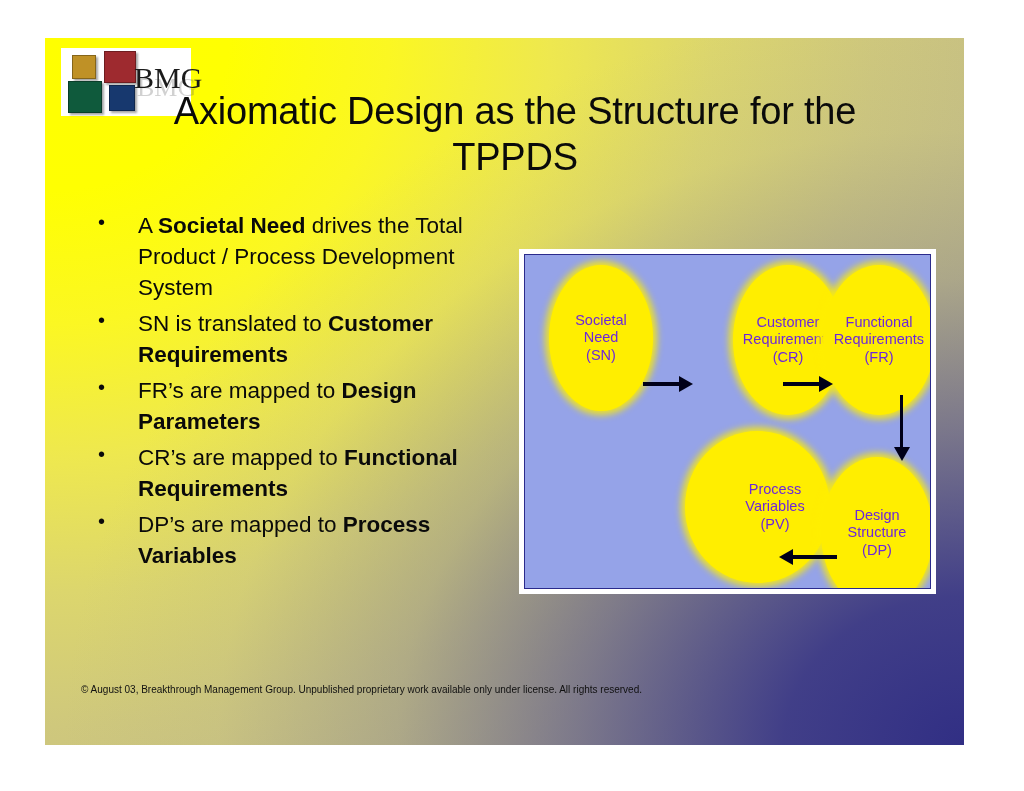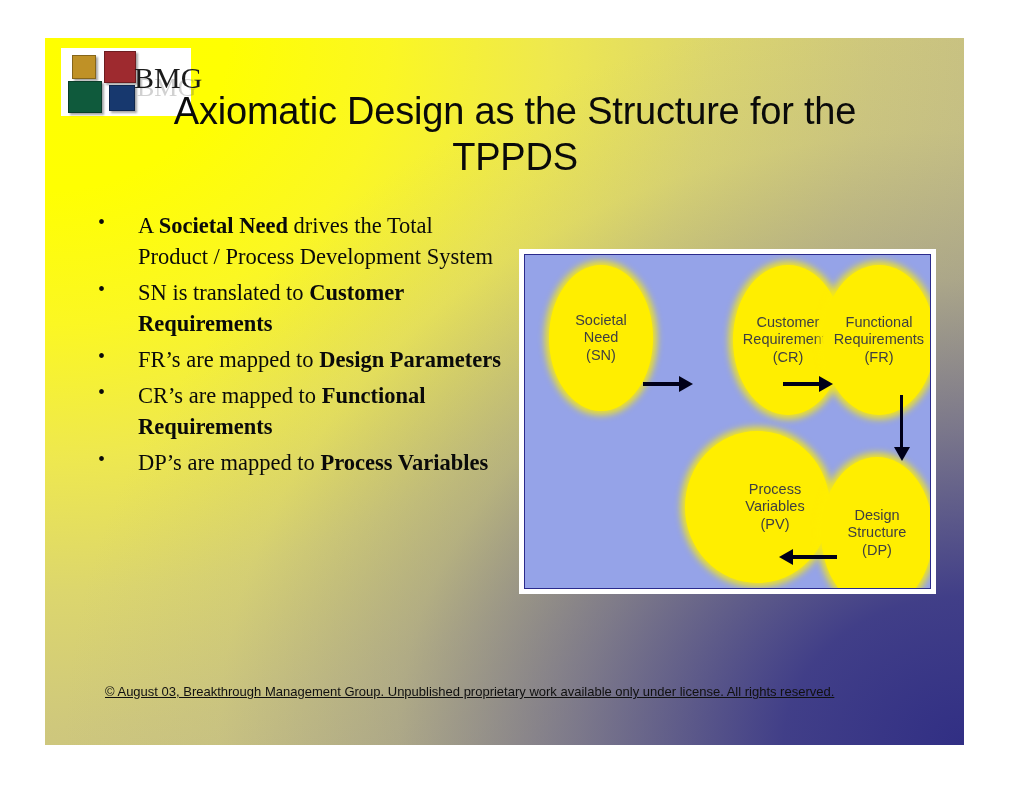--- a/index.html
+++ b/index.html
@@ -98,21 +98,20 @@
 
   
   #bullet-list {
     position: absolute;
     left: 45px;
     top: 172px;
     width: 415px;
     margin: 0;
     padding: 0;
     list-style: none;
-    font-family: Liberation Serif, serif;
   }
   .bullet-item {
     position: relative;
     padding-left: 48px;
     margin-bottom: 5px;
     font-size: 22.5px;
     line-height: 1.38;
     color: #0a0a0a;
   }
   .bullet-item::before {
@@ -148,21 +147,21 @@
 
   .node-ellipse {
     position: absolute;
     background: #ffee00;
     border-radius: 50%;
     display: flex;
     flex-direction: column;
     align-items: center;
     justify-content: center;
     text-align: center;
-    color: #404040;
+    color: #6d28d9;
     font-size: 14.5px;
     line-height: 1.18;
     box-shadow: 0 0 7px 4px rgba(255,238,0,0.85);
   }
   .node-ellipse span { display: block; white-space: nowrap; }
 
   #node-sn { left: 24px;  top: 10px;  width: 104px; height: 146px; }
   #node-cr { left: 160px; top: 10px;  width: 110px; height: 150px; margin-left: 48px; }
   #node-fr { left: 298px; top: 10px;  width: 112px; height: 150px; }
   #node-pv { left: 160px; top: 176px; width: 110px; height: 152px; padding-left: 35px; }
@@ -207,27 +206,26 @@
   #arrow-dp-pv-head {
     left: 254px; top: 294px;
     border-top: 8px solid transparent;
     border-bottom: 8px solid transparent;
     border-right: 14px solid #000018;
   }
 
   
   #footer-note {
     position: absolute;
-    left: 60px;
+    left: 36px;
     top: 645px;
     width: 810px;
-    font-size: 13px;
+    font-size: 10px;
     line-height: 1.45;
     color: #101010;
-    text-decoration: underline;
   }
 </style>
 </head>
 <body>
 
 <div id="slide-root">
 
   <div id="logo-box">
     <div class="logo-sq" id="logo-sq-gold"></div>
     <div class="logo-sq" id="logo-sq-red"></div>

